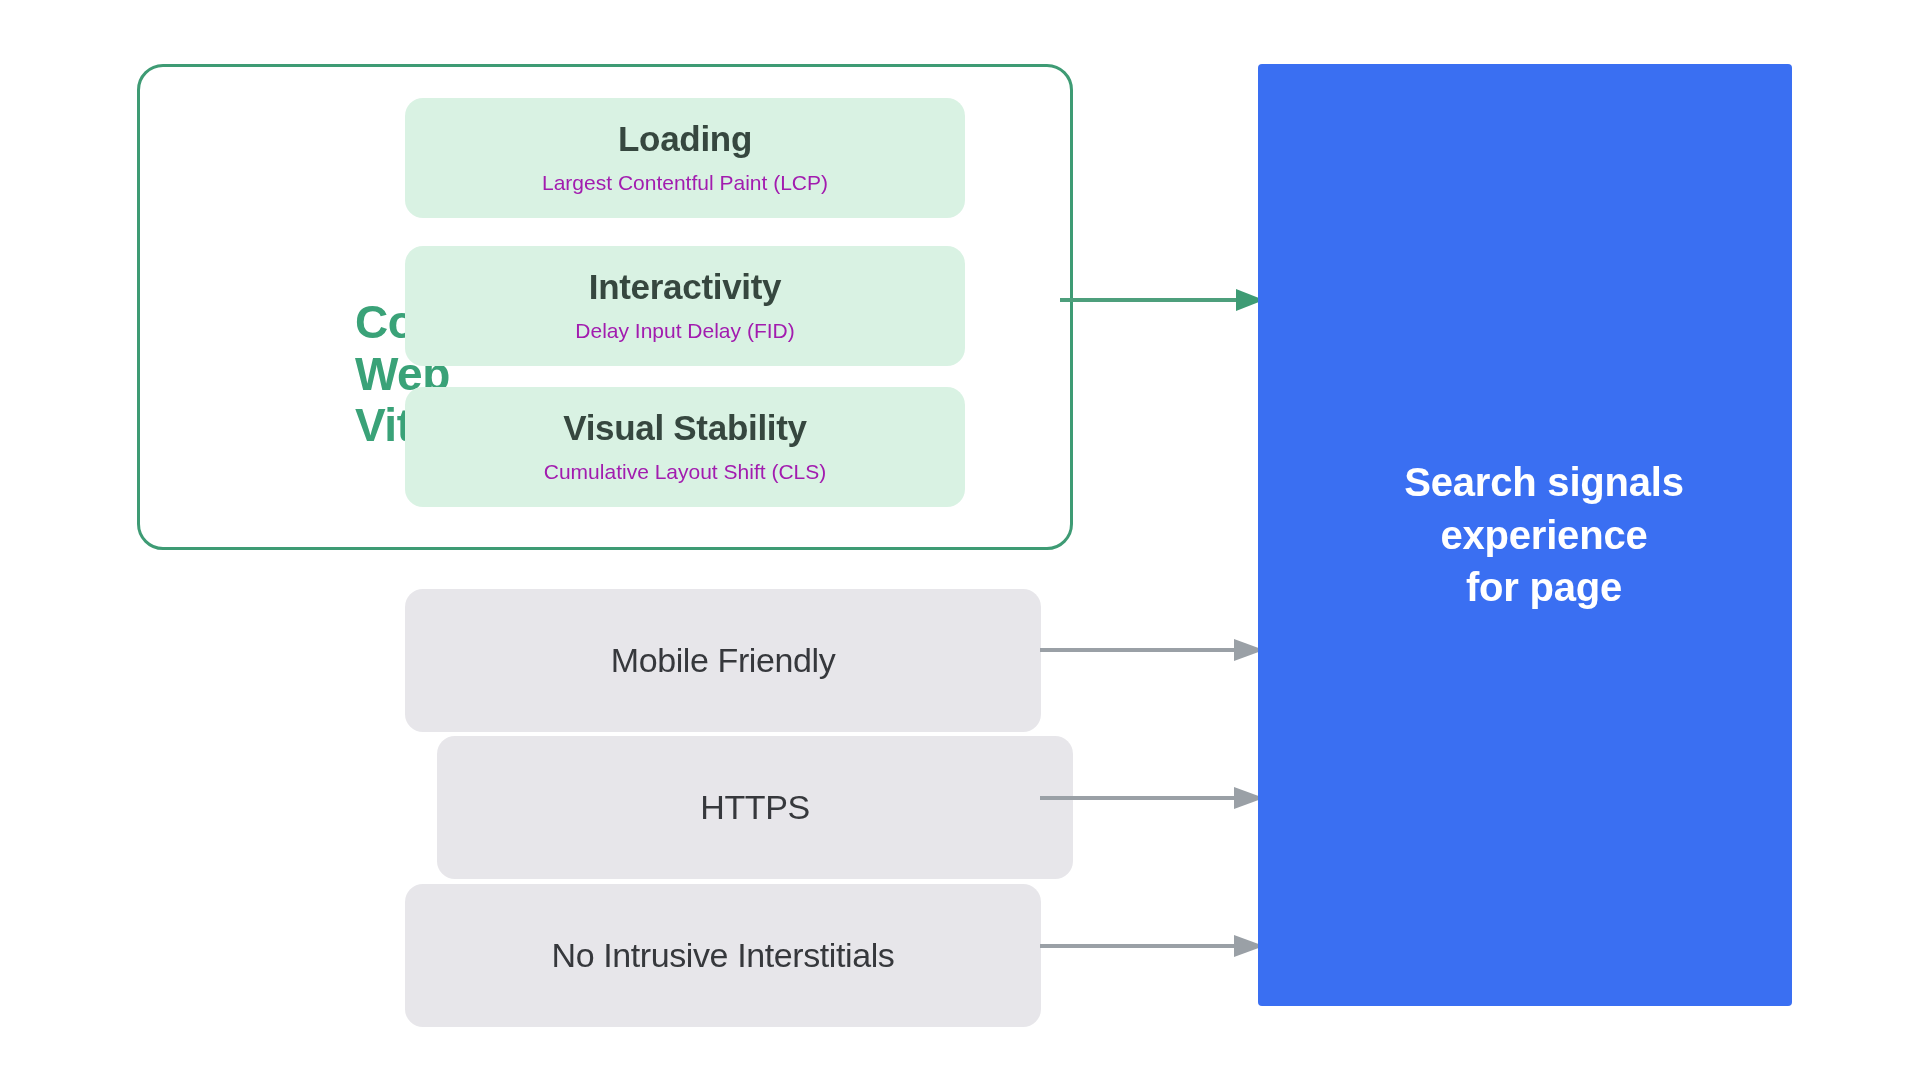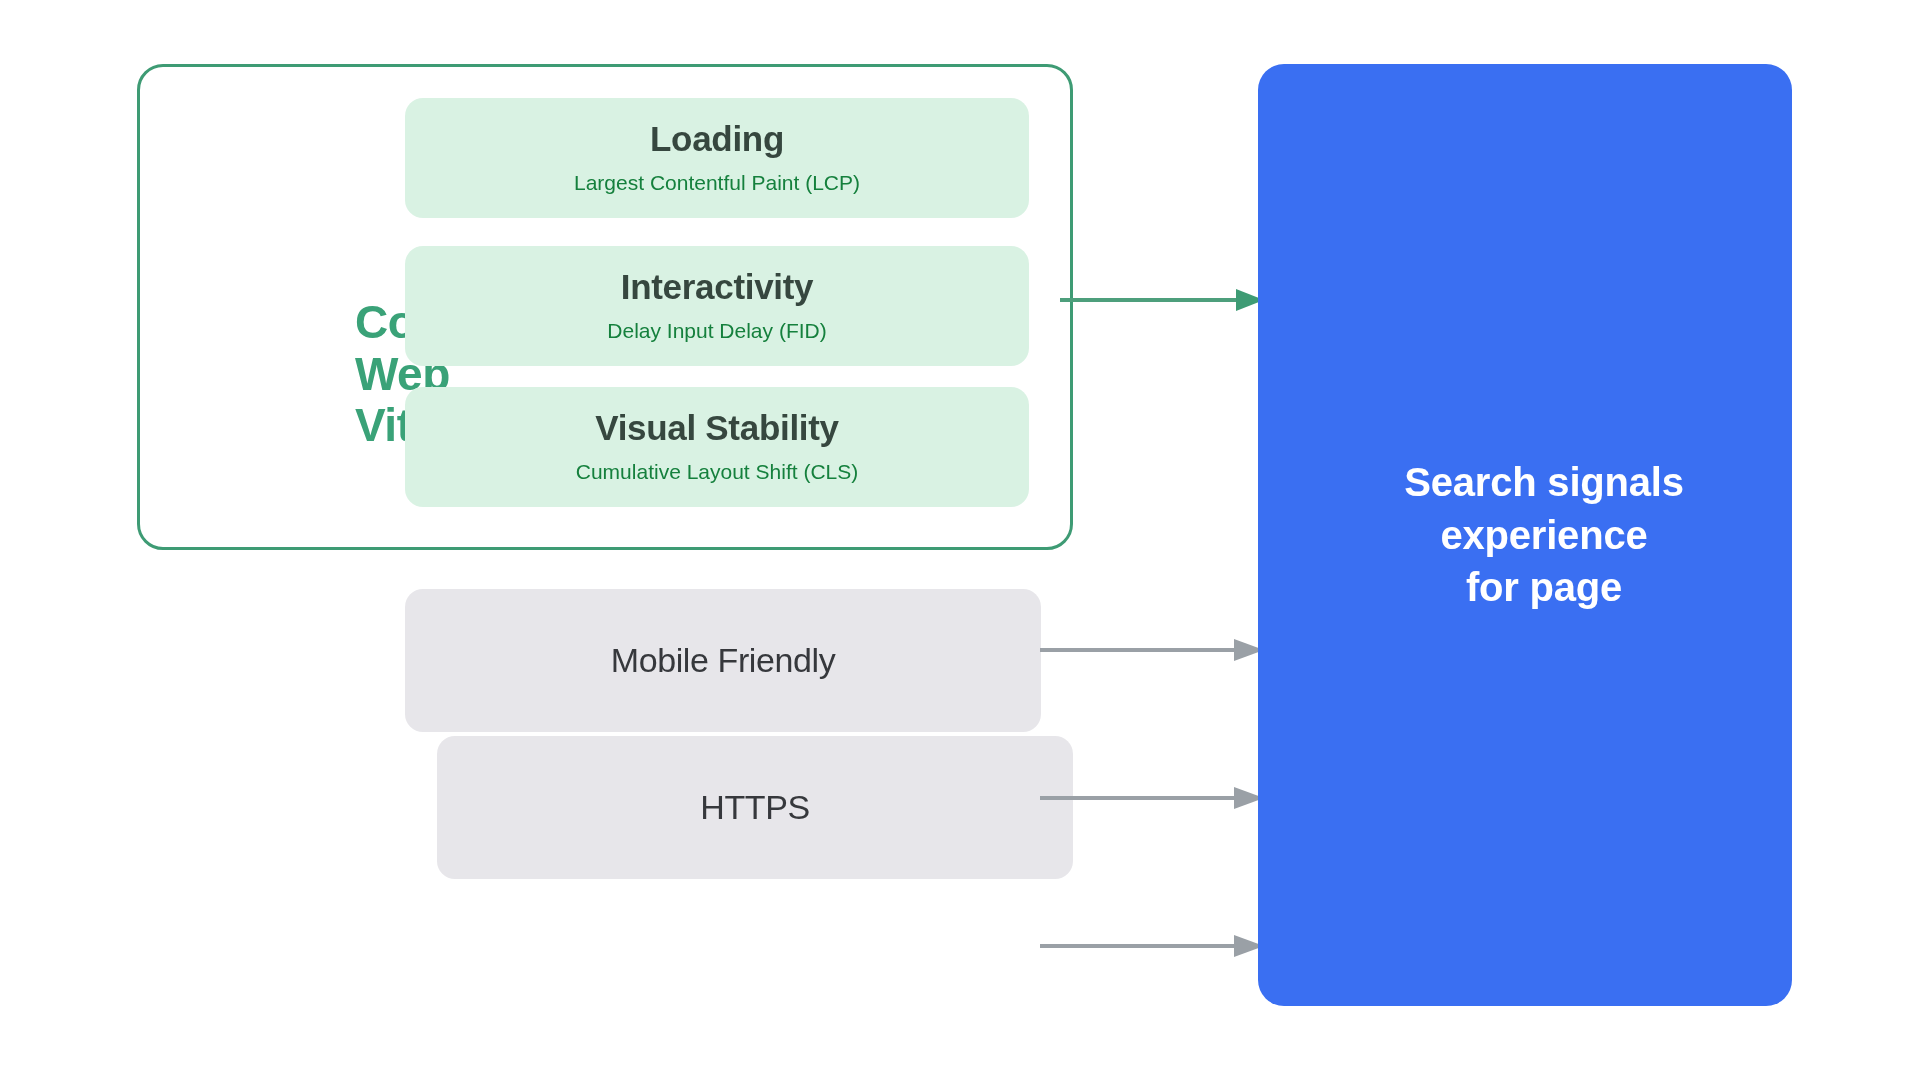--- a/index.html
+++ b/index.html
@@ -44,21 +44,21 @@
     line-height: 1.12;
     letter-spacing: -0.5px;
     text-align: left;
   }
   .cwv-label span { display: block; }
 
   
   .pill-green {
     position: absolute;
     left: 405px;
-    width: 624px;
+    width: 560px;
     height: 120px;
     box-sizing: border-box;
     background: #d9f2e3;
     border-radius: 18px;
     display: flex;
     flex-direction: column;
     align-items: center;
     justify-content: center;
   }
   .pill-green.p1 { top: 98px; }
@@ -66,21 +66,21 @@
   .pill-green.p3 { top: 387px; }
 
   .pill-green .title {
     color: #36473f;
     font-size: 35px;
     font-weight: 600;
     letter-spacing: -0.3px;
     line-height: 1.15;
   }
   .pill-green .subtitle {
-    color: #15803d;
+    color: #a21caf;
     font-size: 21px;
     font-weight: 400;
     letter-spacing: 0px;
     line-height: 1.3;
     margin-top: 10px;
   }
 
   
   .pill-gray {
     position: absolute;
@@ -107,21 +107,21 @@
 
   
   .blue-box {
     position: absolute;
     left: 1258px;
     top: 64px;
     width: 534px;
     height: 942px;
     box-sizing: border-box;
     background: #3a6ff2;
-    border-radius: 26px;
+    border-radius: 4px;
     display: flex;
     align-items: center;
     justify-content: center;
     padding-left: 38px;
   }
   .blue-box .title {
     color: #ffffff;
     font-size: 40px;
     font-weight: 700;
     line-height: 1.32;
@@ -172,20 +172,23 @@
   </div>
 
   <div class="pill-gray g1">
     <div class="title">Mobile Friendly</div>
   </div>
 
   <div class="pill-gray g2">
     <div class="title">HTTPS</div>
   </div>
 
+  <div class="pill-gray g3">
+    <div class="title">No Intrusive Interstitials</div>
+  </div>
 
   <svg class="arrow-svg arrow-green" width="210" height="40" viewBox="0 0 210 40">
     <line x1="0" y1="20" x2="178" y2="20" stroke="#4d9f7c" stroke-width="4"></line>
     <polygon points="176,9 204,20 176,31" fill="#3e9b74"></polygon>
   </svg>
 
   <svg class="arrow-svg arrow-gray-1" width="230" height="40" viewBox="0 0 230 40">
     <line x1="0" y1="20" x2="196" y2="20" stroke="#9aa0a6" stroke-width="4"></line>
     <polygon points="194,9 224,20 194,31" fill="#9aa0a6"></polygon>
   </svg>

